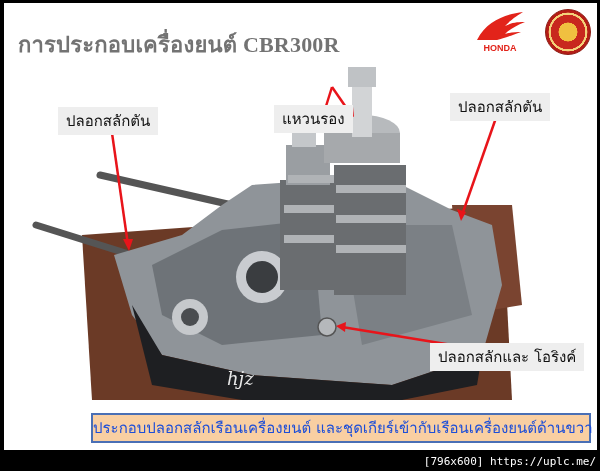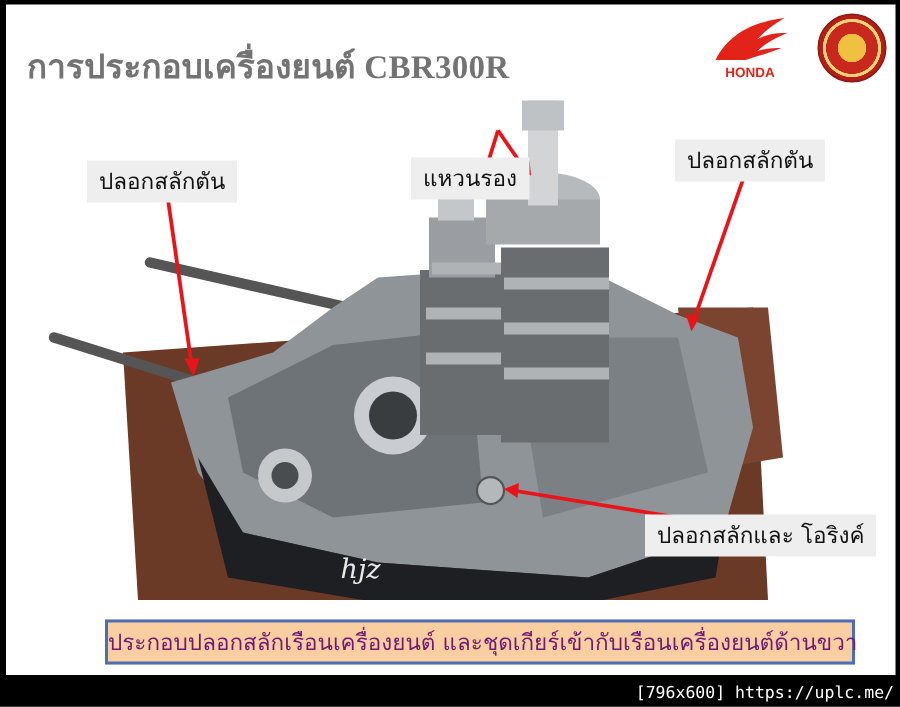--- a/index.html
+++ b/index.html
@@ -5,21 +5,21 @@
   html,body{margin:0;padding:0;background:#000;}
   body{width:600px;height:471px;position:relative;overflow:hidden;font-family:"DejaVu Serif",serif;}
   .slide{position:absolute;left:4px;top:3px;width:593px;height:447px;background:#fff;overflow:hidden;}
   .title{position:absolute;left:14px;top:24px;font-family:"Liberation Serif","DejaVu Serif",serif;font-weight:bold;font-size:22px;color:#737373;letter-spacing:0.2px;white-space:nowrap;}
   .logos{position:absolute;right:6px;top:6px;display:flex;gap:14px;align-items:center;}
   .logo-honda{width:62px;height:44px;position:relative;}
   .logo-dealer{width:54px;height:44px;position:relative;}
   .logo-seal{width:44px;height:44px;border-radius:50%;background:radial-gradient(circle,#f0c040 0 30%,#c8281e 31% 55%,#f3d27a 56% 62%,#b51d16 63% 100%);border:1px solid #8b1a12;}
   .photo{position:absolute;left:18px;top:52px;width:560px;height:350px;}
   .label{position:absolute;background:#eeeeee;color:#111;font-family:"DejaVu Serif",serif;font-size:15px;padding:4px 8px;white-space:nowrap;line-height:20px;}
-  .caption{position:absolute;left:66px;top:410px;width:500px;height:30px;background:#f9cfa2;border:2px solid #4a6fb5;box-sizing:border-box;font-family:"DejaVu Serif",serif;font-size:15px;color:#701a75;text-align:center;line-height:26px;white-space:nowrap;}
+  .caption{position:absolute;left:87px;top:410px;width:500px;height:30px;background:#f9cfa2;border:2px solid #4a6fb5;box-sizing:border-box;font-family:"DejaVu Serif",serif;font-size:15px;color:#1d4ed8;text-align:center;line-height:26px;white-space:nowrap;}
   .watermark{position:absolute;right:4px;bottom:3px;color:#fff;font-family:"DejaVu Sans Mono",monospace;font-size:11px;margin-top:20px;}
 </style>
 </head>
 <body>
 
 <div class="slide">
 
   <div class="title">การประกอบเครื่องยนต์ CBR300R</div>
 
   <div class="logos">

